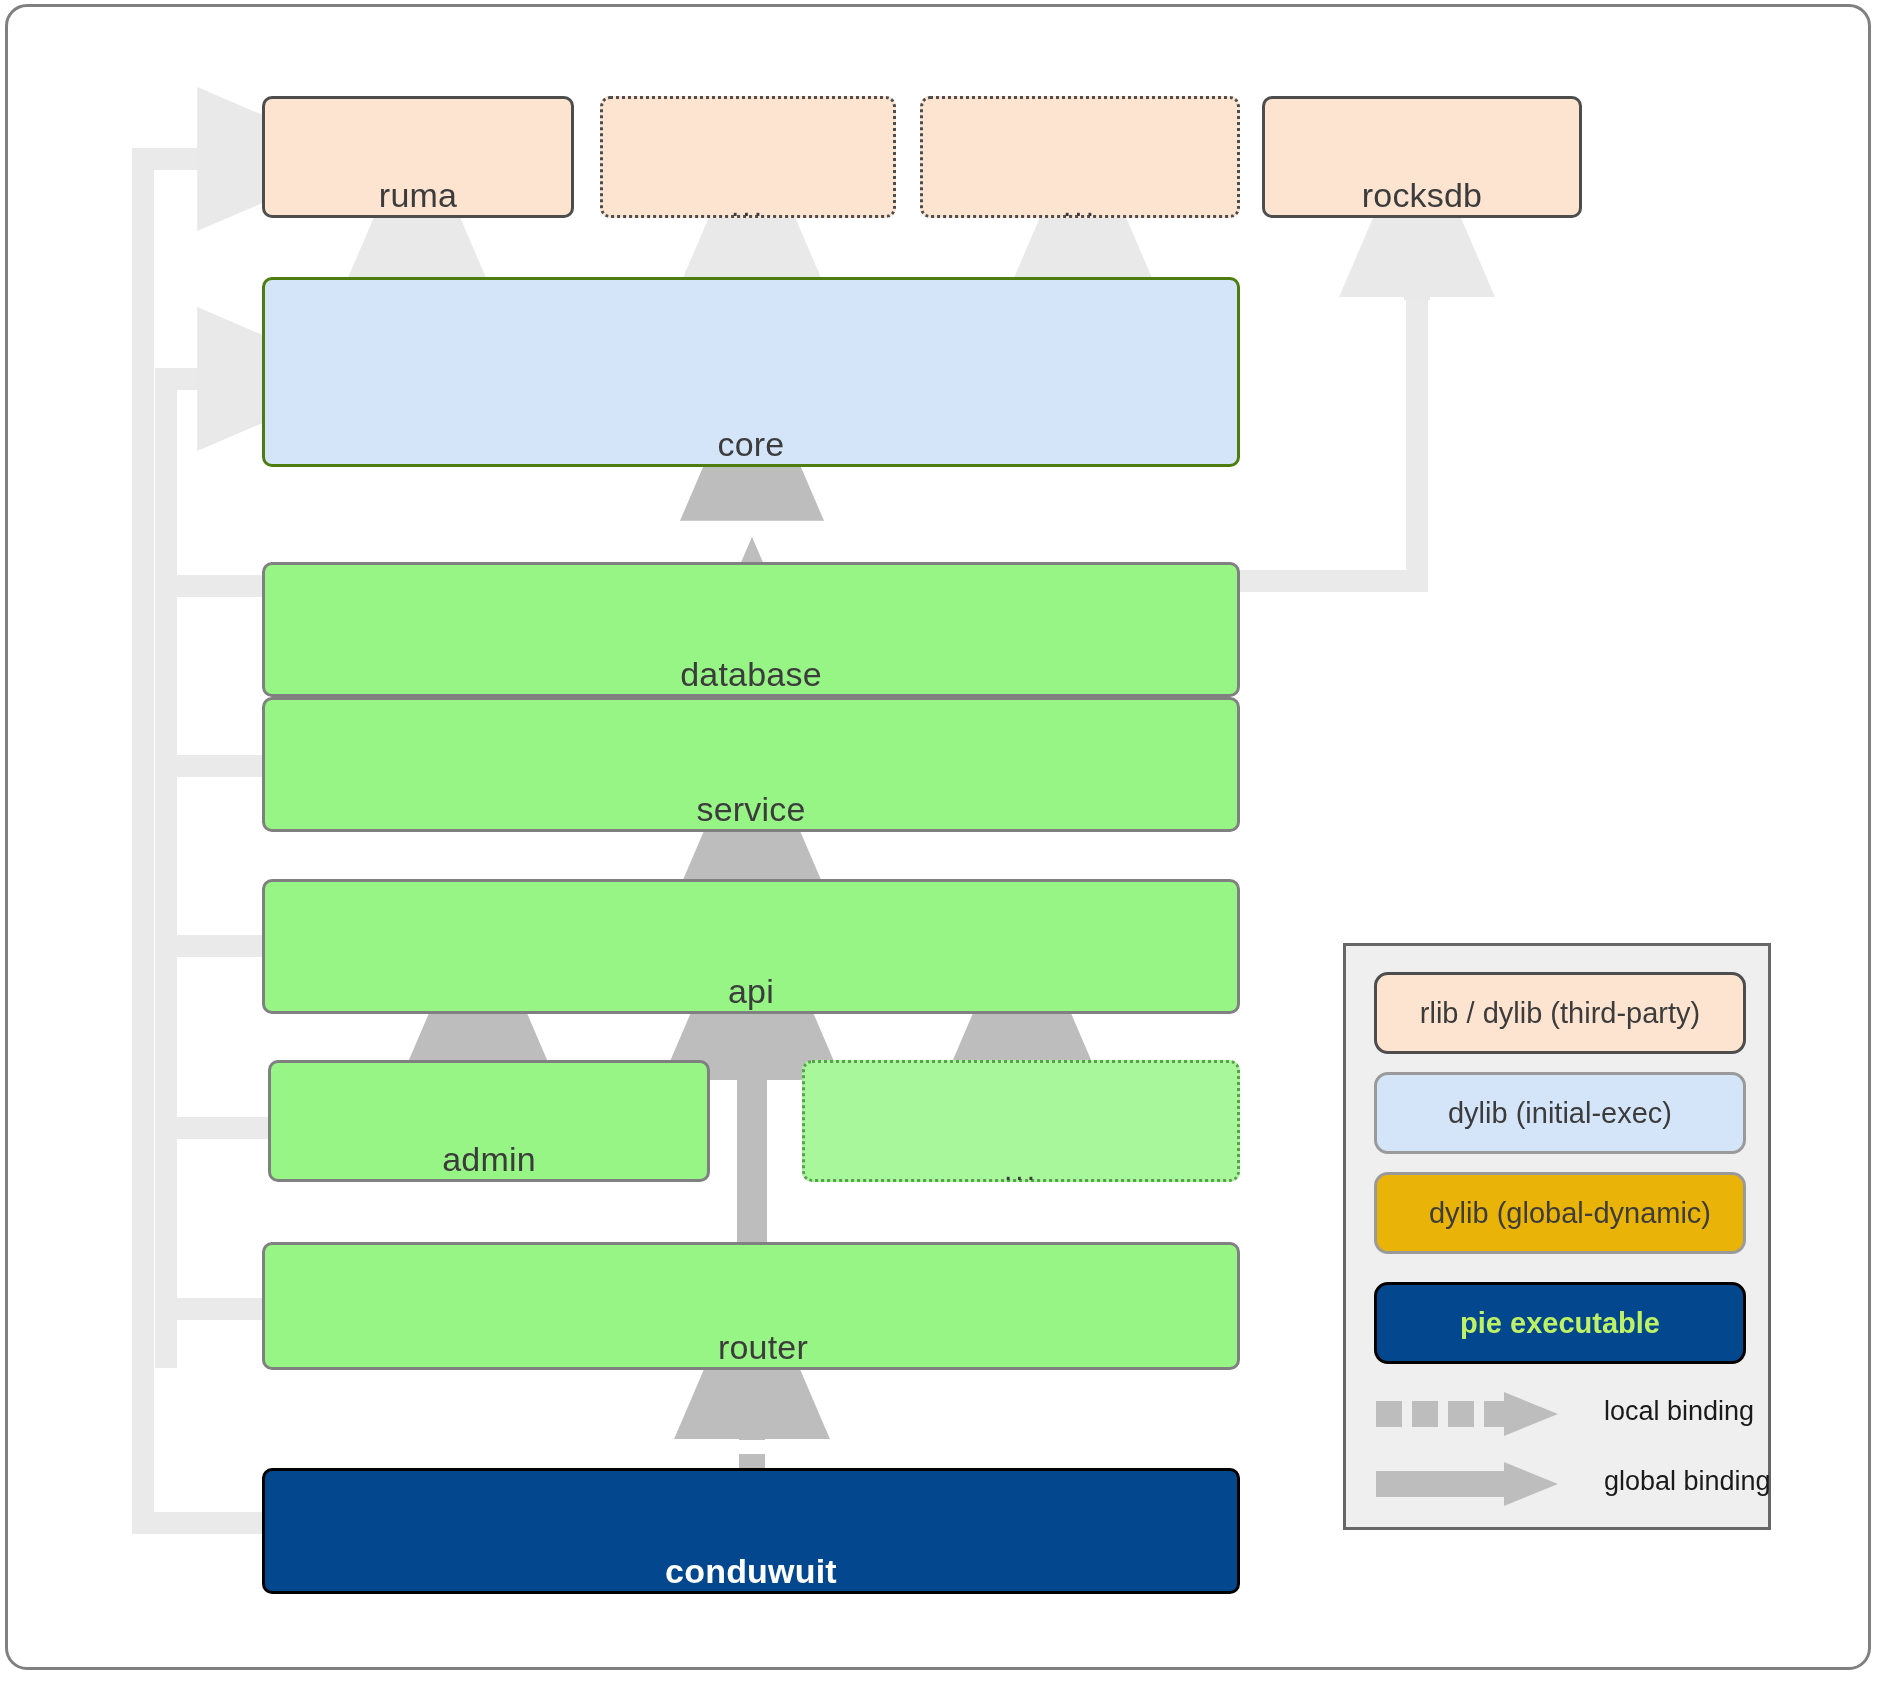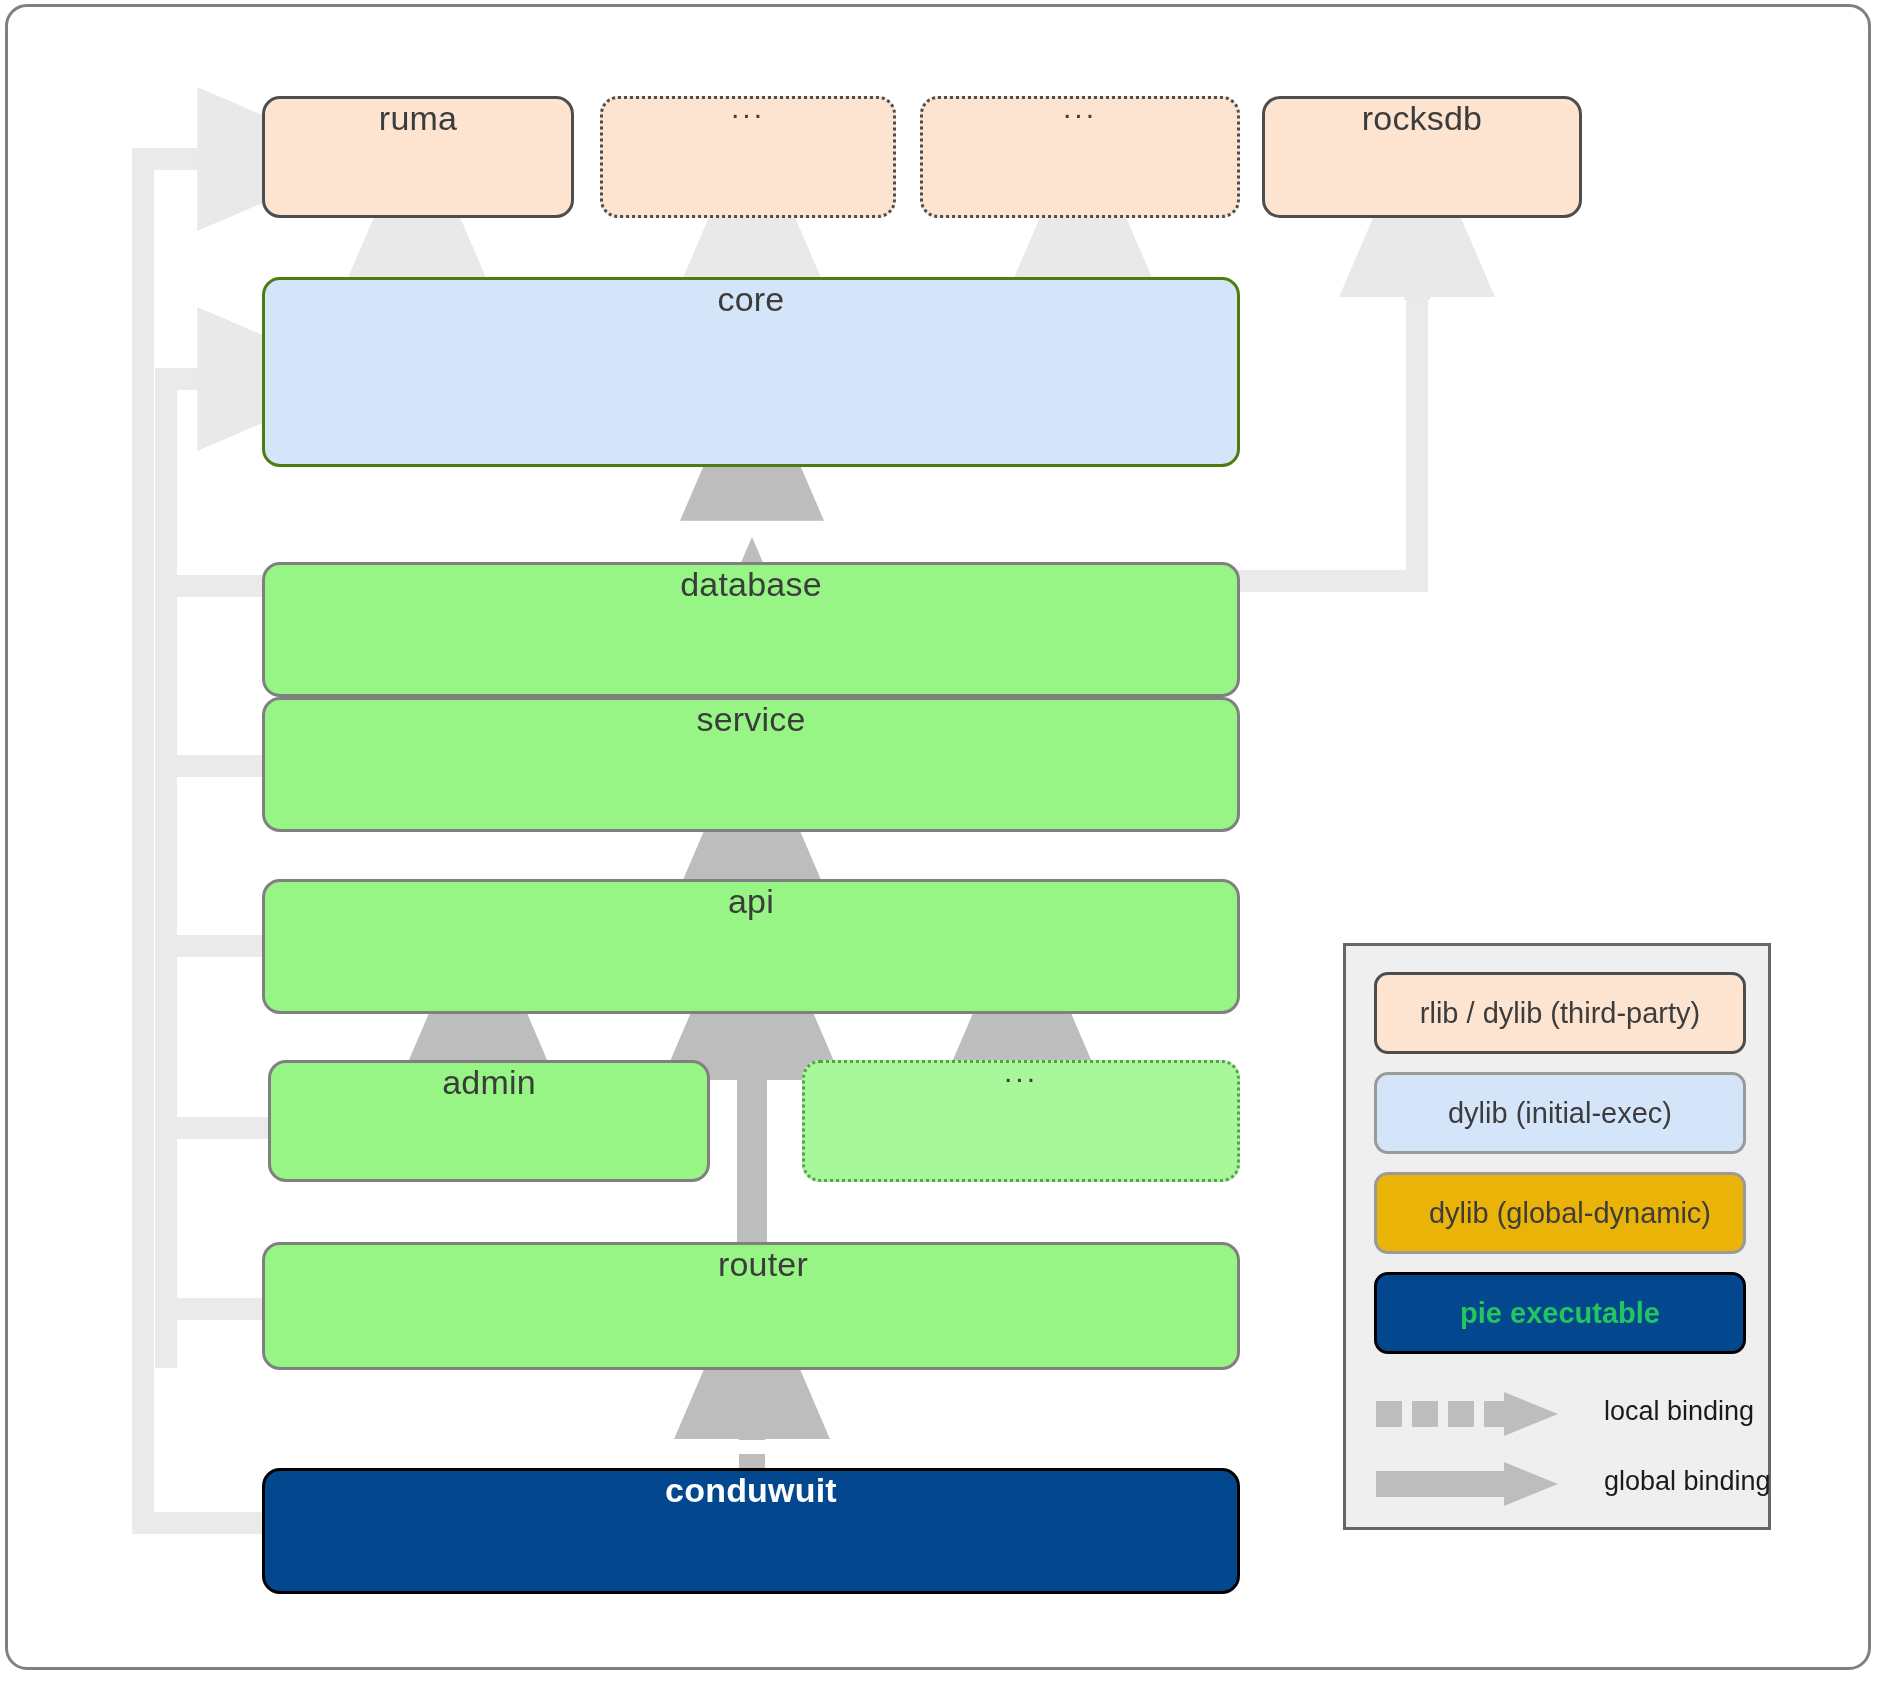--- a/index.html
+++ b/index.html
@@ -1,21 +1,21 @@
 <!DOCTYPE html>
 <html><head>
 <meta charset="utf-8">
 <style>
   html,body{margin:0;padding:0;background:#ffffff;}
   body{font-family:"Liberation Sans","DejaVu Sans",sans-serif;}
   #canvas{position:relative;width:1883px;height:1683px;background:#fff;overflow:hidden;}
   #frame{position:absolute;left:5px;top:4px;width:1866px;height:1666px;border:3px solid #808080;border-radius:22px;box-sizing:border-box;background:#fff;}
 
-  .node{position:absolute;box-sizing:border-box;display:flex;align-items:flex-start;justify-content:center;
-        border-radius:18px;font-size:34px;color:#3c3c3c;letter-spacing:.2px;}
+  .node{position:absolute;box-sizing:border-box;display:flex;align-items:flex-end;justify-content:center;
+        border-radius:10px;font-size:34px;color:#3c3c3c;letter-spacing:.2px;}
   .node.thirdparty{background:#fce4d0;border:3px solid #4d4d4d;}
   .node.thirdparty.dotted{border:3px dotted #4d4d4d;}
   .node.iexec{background:#d4e5fa;border:3px solid #4d7c0f;}
   .node.gdyn{background:#97f585;border:3px solid #808080;}
   .node.gdyn.dotted{background:#a8f79a;border:3px dotted #5a9e50;}
   .node.pie{background:#03488f;border:3px solid #000000;color:#ffffff;font-weight:bold;}
   .node .dots{font-size:30px;letter-spacing:3px;line-height:.6;}
 
   
   .wire{position:absolute;background:#eaeaea;}
@@ -135,21 +135,21 @@
   <div id="legend">
     <div class="lg-node" style="top:26px;background:#fce4d0;border:3px solid #4d4d4d;">
       <span>rlib / dylib (third-party)</span>
     </div>
     <div class="lg-node" style="top:126px;background:#d4e5fa;border:3px solid #9a9a9a;">
       <span>dylib (initial-exec)</span>
     </div>
     <div class="lg-node" style="top:226px;background:#eab308;border:3px solid #9a9a9a;padding-left:20px;">
       <span>dylib (global-dynamic)</span>
     </div>
-    <div class="lg-node" style="top:326px;background:#03488f;border:3px solid #000;color:#22c55e;font-weight:bold;">
+    <div class="lg-node" style="top:336px;background:#03488f;border:3px solid #000;color:#bef264;font-weight:bold;">
       <span>pie executable</span>
     </div>
 
     <div class="lg-row" style="top:438px;">
       <svg width="200" height="60" viewBox="0 0 200 60">
         <path d="M4,30 L140,30" stroke="#bdbdbd" stroke-width="26" fill="none" stroke-dasharray="26 10"></path>
         <path d="M132,8 L186,30 L132,52 z" fill="#bdbdbd"></path>
       </svg>
       <span class="lg-label">local binding</span>
     </div>

